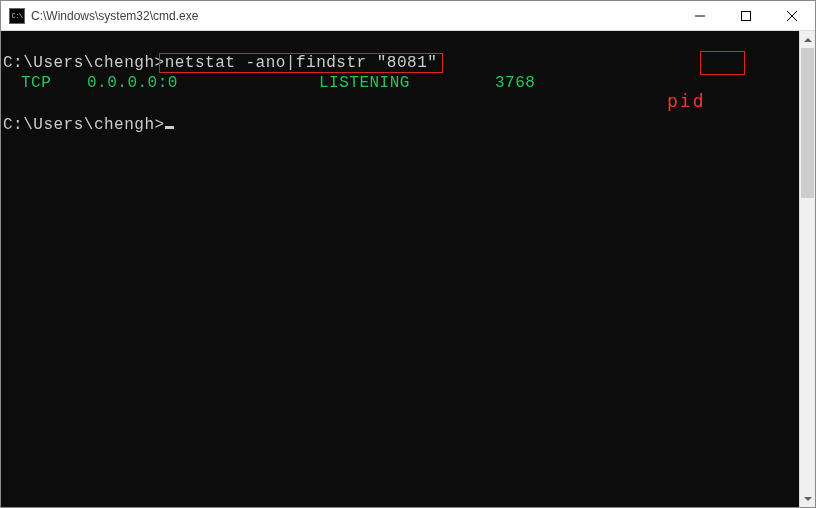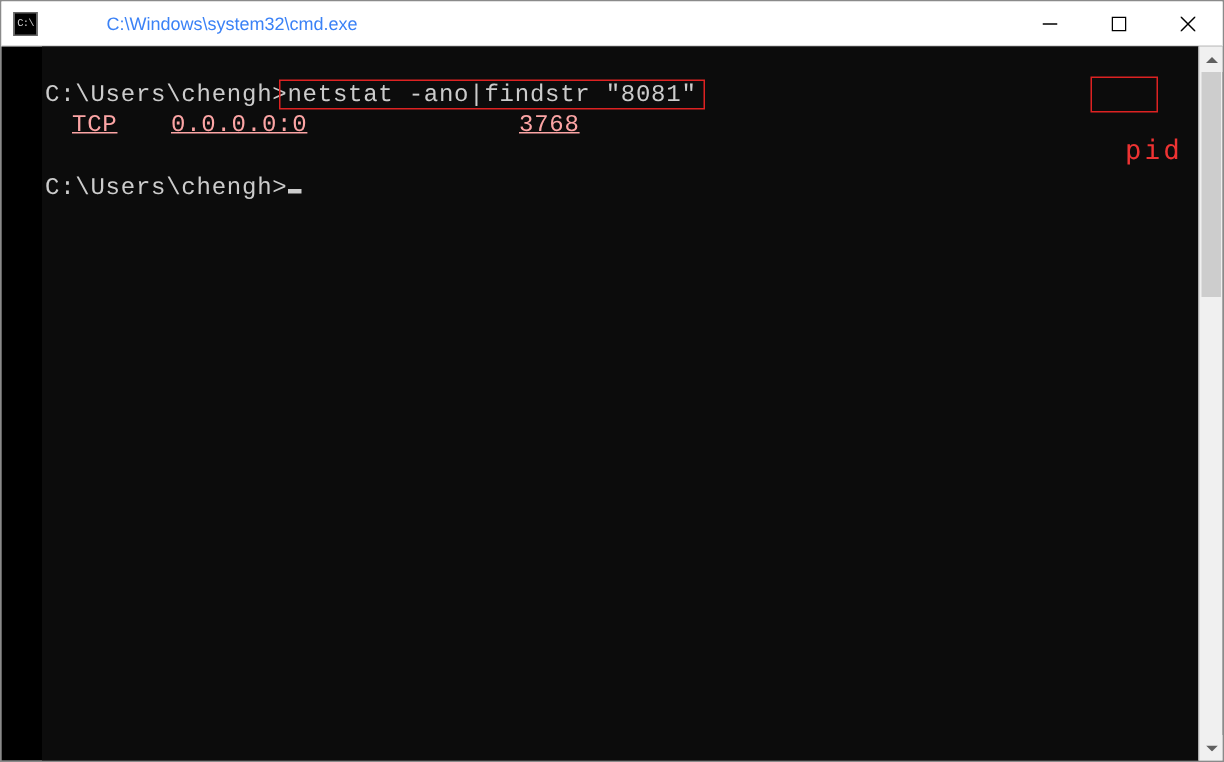--- a/index.html
+++ b/index.html
@@ -36,23 +36,22 @@
       display: inline-flex;
       align-items: center;
       justify-content: center;
       font-size: 7px;
       color: #ccc;
       letter-spacing: -0.5px;
     }
     .title-text {
       font-family: "Segoe UI", Tahoma, sans-serif;
       font-size: 12px;
-      color: #3b82f6;
+      color: #404040;
       flex: 1;
-      margin-left: 40px;
     }
     .win-controls {
       display: flex;
       height: 100%;
     }
     .win-btn {
       width: 46px;
       height: 100%;
       display: flex;
       align-items: center;
@@ -72,21 +71,20 @@
       flex: 1;
       background: #0c0c0c;
       color: #cccccc;
       font-family: "NSimSun","SimSun","Consolas","Courier New",monospace;
       font-size: 16px;
       line-height: 20px;
       padding: 2px 0 0 2px;
       white-space: pre;
       position: relative;
       letter-spacing: 0.5px;
-      margin-left: 27px;
     }
     .prompt { color: #cccccc; }
     .cmd { color: #cccccc; }
     .row { position: relative; height: 20px; }
     .highlight-cmd {
       position: absolute;
       border: 1px solid #d22;
       top: 0;
       left: 156px;
       width: 284px;
@@ -98,21 +96,21 @@
       border: 1px solid #d22;
       top: 20px;
       left: 699px;
       width: 45px;
       height: 24px;
       pointer-events: none;
     }
     .pid-label {
       position: absolute;
       top: 60px;
-      left: 722px;
+      left: 666px;
       color: #e33;
       font-family: "NSimSun","SimSun","Consolas",monospace;
       font-size: 18px;
       letter-spacing: 2px;
     }
     .cursor {
       display: inline-block;
       width: 9px;
       height: 3px;
       background: #cccccc;
@@ -142,22 +140,21 @@
       position: absolute;
       top: 17px;
       left: 1px;
       right: 1px;
       height: 150px;
       background: #cdcdcd;
     }
     .sb-btn.down { position: absolute; bottom: 0; }
     .outrow {
       display: flex;
-      color: #fca5a5;
-      text-decoration: underline;
+      color: #22c55e;
     }
     .col-proto { width: 84px; padding-left: 18px;}
     .col-local { width: 210px; }
     .col-foreign { width: 232px; }
     .col-state { width: 176px; }
     .col-pid { }
   </style>
 </head>
 <body>
 
@@ -180,21 +177,21 @@
         <svg width="10" height="10">
             <line x1="0" y1="0" x2="10" y2="10" stroke-width="1"></line>
             <line x1="10" y1="0" x2="0" y2="10" stroke-width="1"></line>
           </svg>
       </div>
     </div>
   </div>
 
   <div class="terminal-wrap">
     <div class="terminal">
-<div class="row"><span class="prompt">C:\Users\chengh&gt;</span><span class="cmd">netstat -ano|findstr "8081"</span><div class="highlight-cmd"></div></div><div class="outrow"><span class="col-proto">TCP</span><span class="col-foreign">0.0.0.0:0</span><span class="col-pid">3768</span></div>
+<div class="row"><span class="prompt">C:\Users\chengh&gt;</span><span class="cmd">netstat -ano|findstr "8081"</span><div class="highlight-cmd"></div></div><div class="outrow"><span class="col-proto">TCP</span><span class="col-foreign">0.0.0.0:0</span><span class="col-state">LISTENING</span><span class="col-pid">3768</span></div>
 <div class="row"><span class="prompt">C:\Users\chengh&gt;</span><span class="cursor-wrap"><span class="cursor"></span></span></div>
       <div class="highlight-pid"></div>
       <div class="pid-label">pid</div>
     </div>
 
     <div class="scrollbar">
       <div class="sb-btn up">
         <svg width="8" height="4">
             <polygon points="4,0 8,4 0,4"></polygon>
           </svg>

